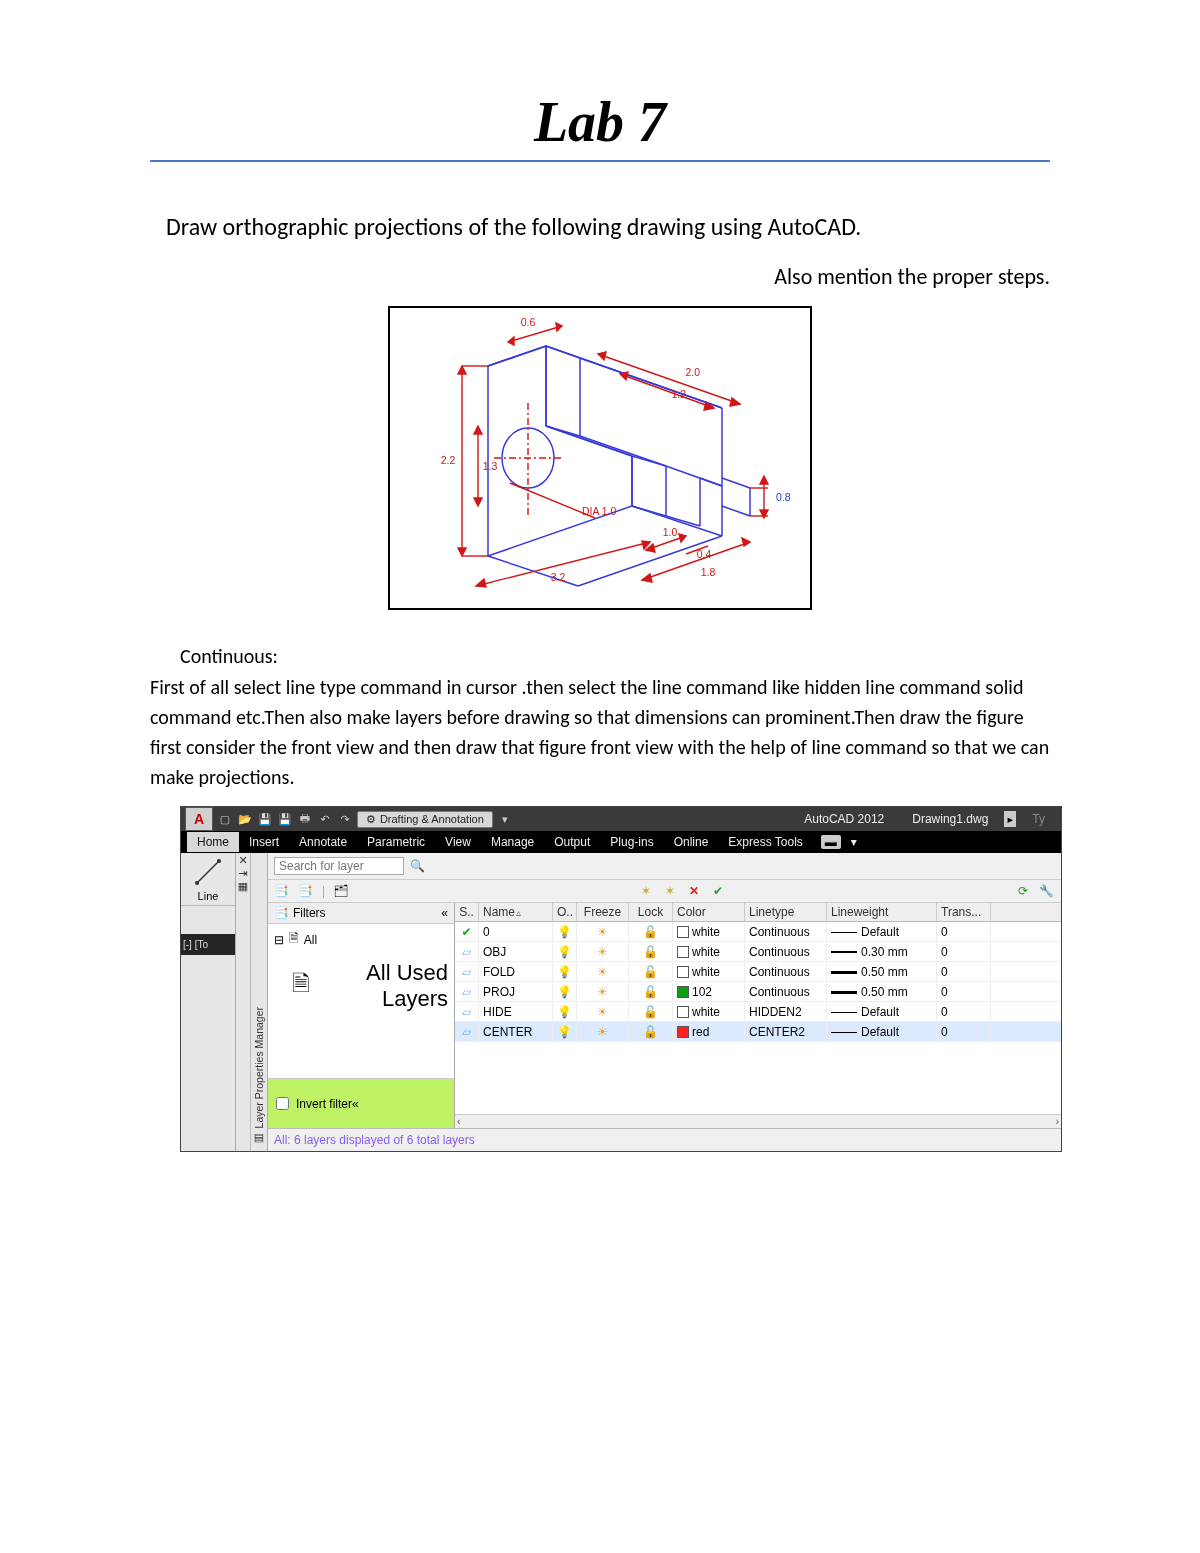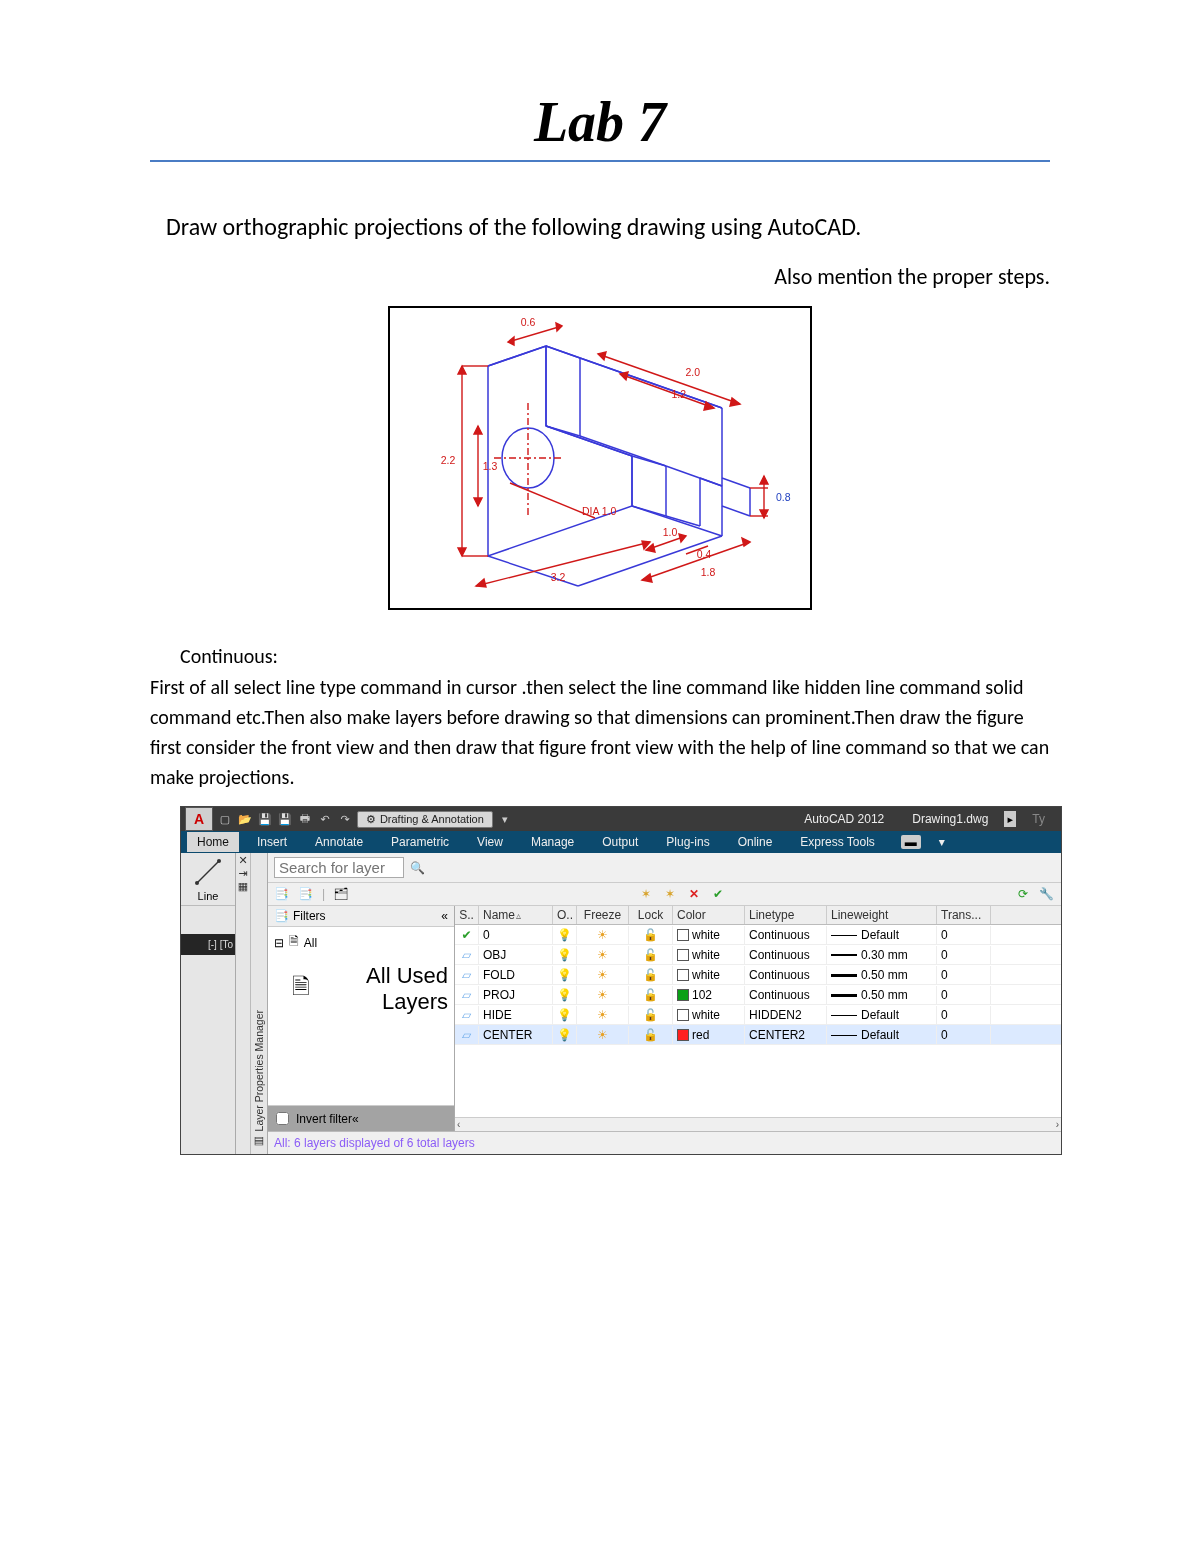--- a/index.html
+++ b/index.html
@@ -111,24 +111,24 @@
   .camera-ico {
     width: 20px; height: 14px;
     display: flex; align-items: center; justify-content: center;
     color: #000;
   }
   .acad-tabs {
     display: flex;
     flex-wrap: wrap;
     align-items: center;
     height: 22px;
-    background: #0c4a6e;
+    background: #000000;
     color: #eee;
     padding: 0 6px;
-    gap: 8px;
+    gap: 0;
     font-size: 12px;
   }
   .acad-tab {
     padding: 3px 10px;
     cursor: default;
   }
   .acad-tab.active {
     background: #d8d8d8;
     color: #111;
   }
@@ -147,21 +147,21 @@
     border-bottom: 1px solid #bbb;
   }
   .line-tool svg { display: block; margin: 0 auto 2px; }
   .line-tool span { font-size: 11px; }
   .left-dark {
     margin-top: 28px;
     background: #252525;
     color: #ddd;
     padding: 5px 2px;
     font-size: 10px;
-    text-align: right;
+    text-align: left;
   }
   .acad-main { flex: 1; background: #f0f0f0; }
   .lpm {
     display: flex;
   }
   .lpm-side {
     width: 16px;
     background: #e6e6e6;
     border-right: 1px solid #aaa;
     display: flex;
@@ -182,21 +182,21 @@
     display: flex;
     align-items: center;
     padding: 4px 6px;
     gap: 6px;
     background: #f0f0f0;
     border-bottom: 1px solid #ccc;
   }
   .lpm-top .curlbl { flex: 1; font-size: 12px; color: #333; }
   .search-layer {
     width: 120px;
-    font-size: 15px;
+    font-size: 12px;
     padding: 1px 4px;
     border: 1px solid #aaa;
     background: #fff;
   }
   .mag-icon {
     width: 16px; height: 16px;
     display: flex; align-items: center; justify-content: center;
     color: #555;
   }
   .lpm-tb {
@@ -230,25 +230,25 @@
   .tree-body {
     flex: 1;
     padding: 4px 6px;
     font-size: 12px;
     height: 192px;
   }
   .tree-row { display: flex; align-items: center; gap: 5px; padding: 1px 0; }
   .tree-row.sub { padding-left: 18px; }
   .tree-foot {
     border-top: 1px solid #ccc;
-    padding: 3px 4px;
-    display: flex;
-    align-items: center;
-    font-size: 12px;
-    background: #a3a3a3;
+    padding: 15px 4px;
+    display: flex;
+    align-items: center;
+    font-size: 12px;
+    background: #bef264;
   }
   .lpm-grid {
     flex: 1;
     background: #fff;
     display: flex;
     flex-direction: column;
   }
   .grid-head-row, .grid-row {
     display: flex;
     align-items: center;

